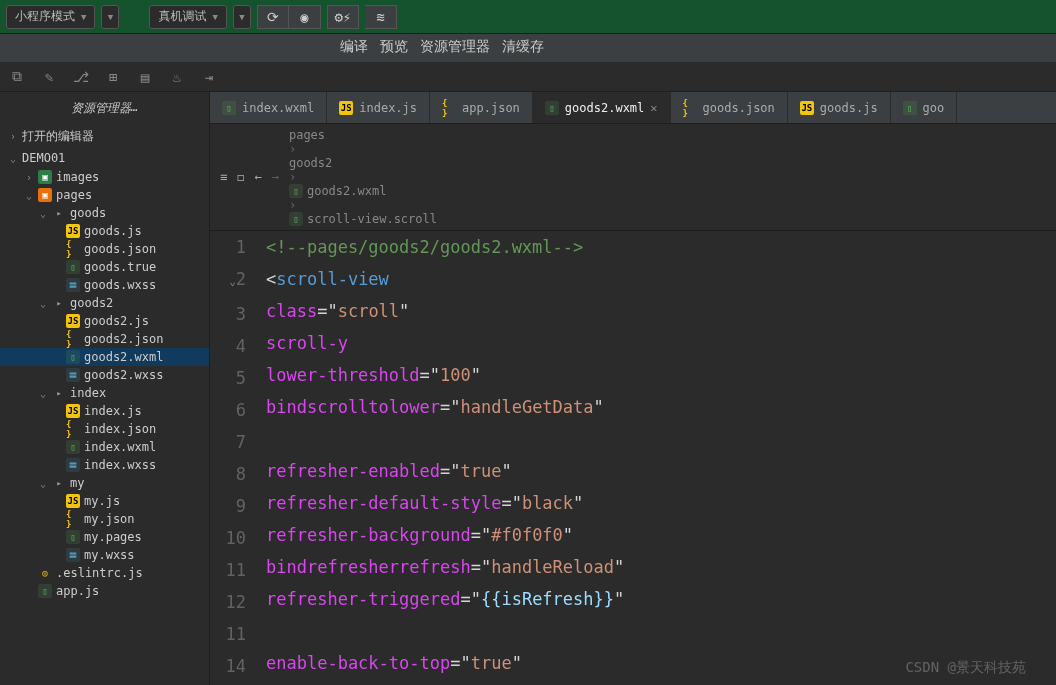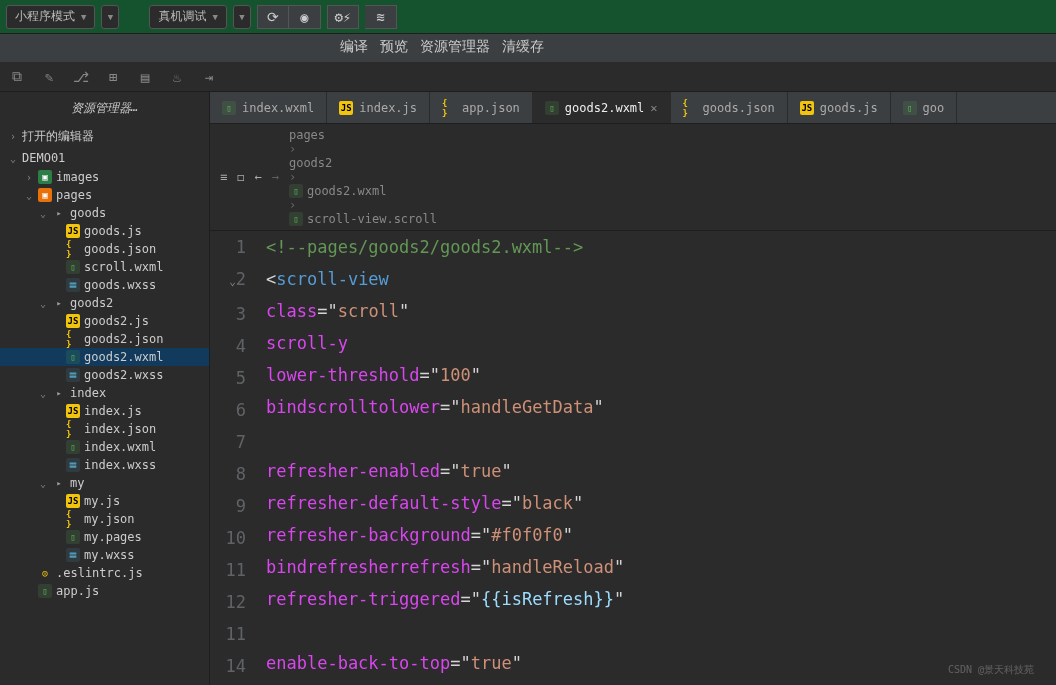--- a/index.html
+++ b/index.html
@@ -55,21 +55,21 @@
 .gutter { width:50px; text-align:right; padding-right:14px; color:#606366; user-select:none; }
 .gutter .fold { color:#888; font-size:11px; display:inline-block; width:12px; }
 .lines { flex:1; white-space:pre; padding-left:6px; }
 .t-cm { color:#629755; }
 .t-tag { color:#569cd6; }
 .t-attr { color:#d946ef; }
 .t-str { color:#ce9178; }
 .t-pn { color:#d4d4d4; }
 .t-exp { color:#9cdcfe; }
 
-.watermark { position:absolute; bottom:8px; right:22px; color:rgba(255,255,255,.25); font-size:10px; }
+.watermark { position:absolute; bottom:8px; right:30px; color:rgba(255,255,255,.25); font-size:14px; }
 </style>
 </head>
 <body>
 
 <div class="toolbar">
   <div class="select">
       <span>小程序模式</span>
       <span class="caret">▼</span>
     </div>
   <div class="select" style="width:18px;justify-content:center;padding:0">
@@ -150,21 +150,21 @@
         <div class="tree-row">
           <span class="ind" style="width:48px"></span>
           <span class="car"></span>
           <span class="ficon ic-json">{ }</span>
           <span class="tname">goods.json</span>
         </div>
         <div class="tree-row">
           <span class="ind" style="width:48px"></span>
           <span class="car"></span>
           <span class="ficon ic-wxml">▯</span>
-          <span class="tname">scroll.wxml</span>
+          <span class="tname">goods.true</span>
         </div>
         <div class="tree-row">
           <span class="ind" style="width:48px"></span>
           <span class="car"></span>
           <span class="ficon ic-wxss">〓</span>
           <span class="tname">goods.wxss</span>
         </div>
         <div class="tree-row">
           <span class="ind" style="width:34px"></span>
           <span class="car">⌄</span>

